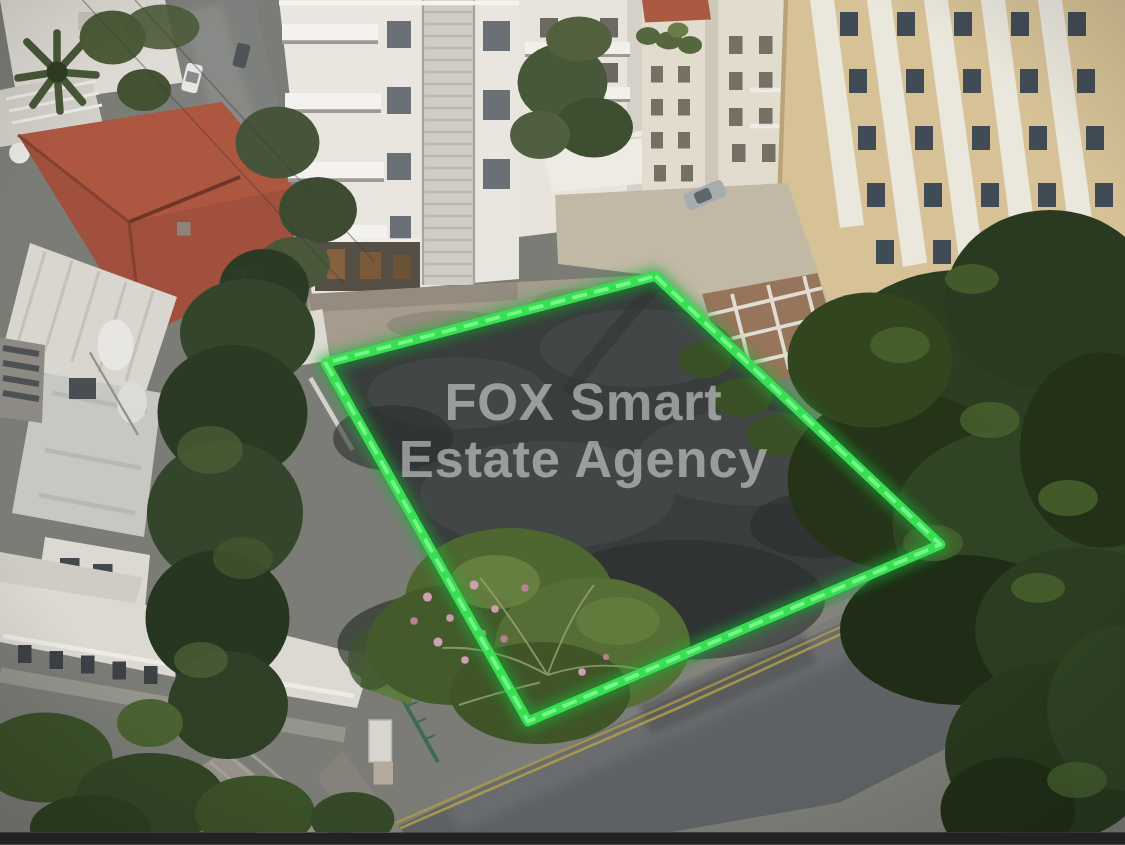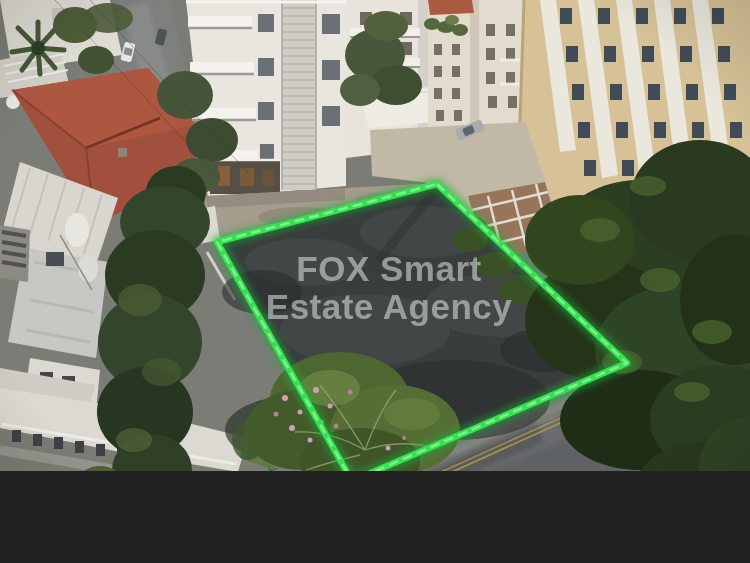--- a/index.html
+++ b/index.html
@@ -1,16 +1,16 @@
 <!DOCTYPE html>
 <html><head>
 <meta charset="utf-8">
 <style>
   html,body{margin:0;padding:0;background:#222;}
-  .stage{position:relative;width:750px;height:471px;overflow:hidden;background:#0c4a6e;
+  .stage{position:relative;width:750px;height:555px;overflow:hidden;background:#0c4a6e;
          font-family:"Liberation Sans",sans-serif;}
   .stage svg{position:absolute;inset:0;display:block;}
   .watermark{position:absolute;top:250px;left:0;width:750px;text-align:center;
              transform:translateX(14px);
              font-family:"Liberation Sans",sans-serif;
              font-weight:700;font-size:35px;line-height:38px;letter-spacing:.5px;
              color:rgba(225,229,231,0.55);pointer-events:none;}
 </style>
 </head>
 <body>

